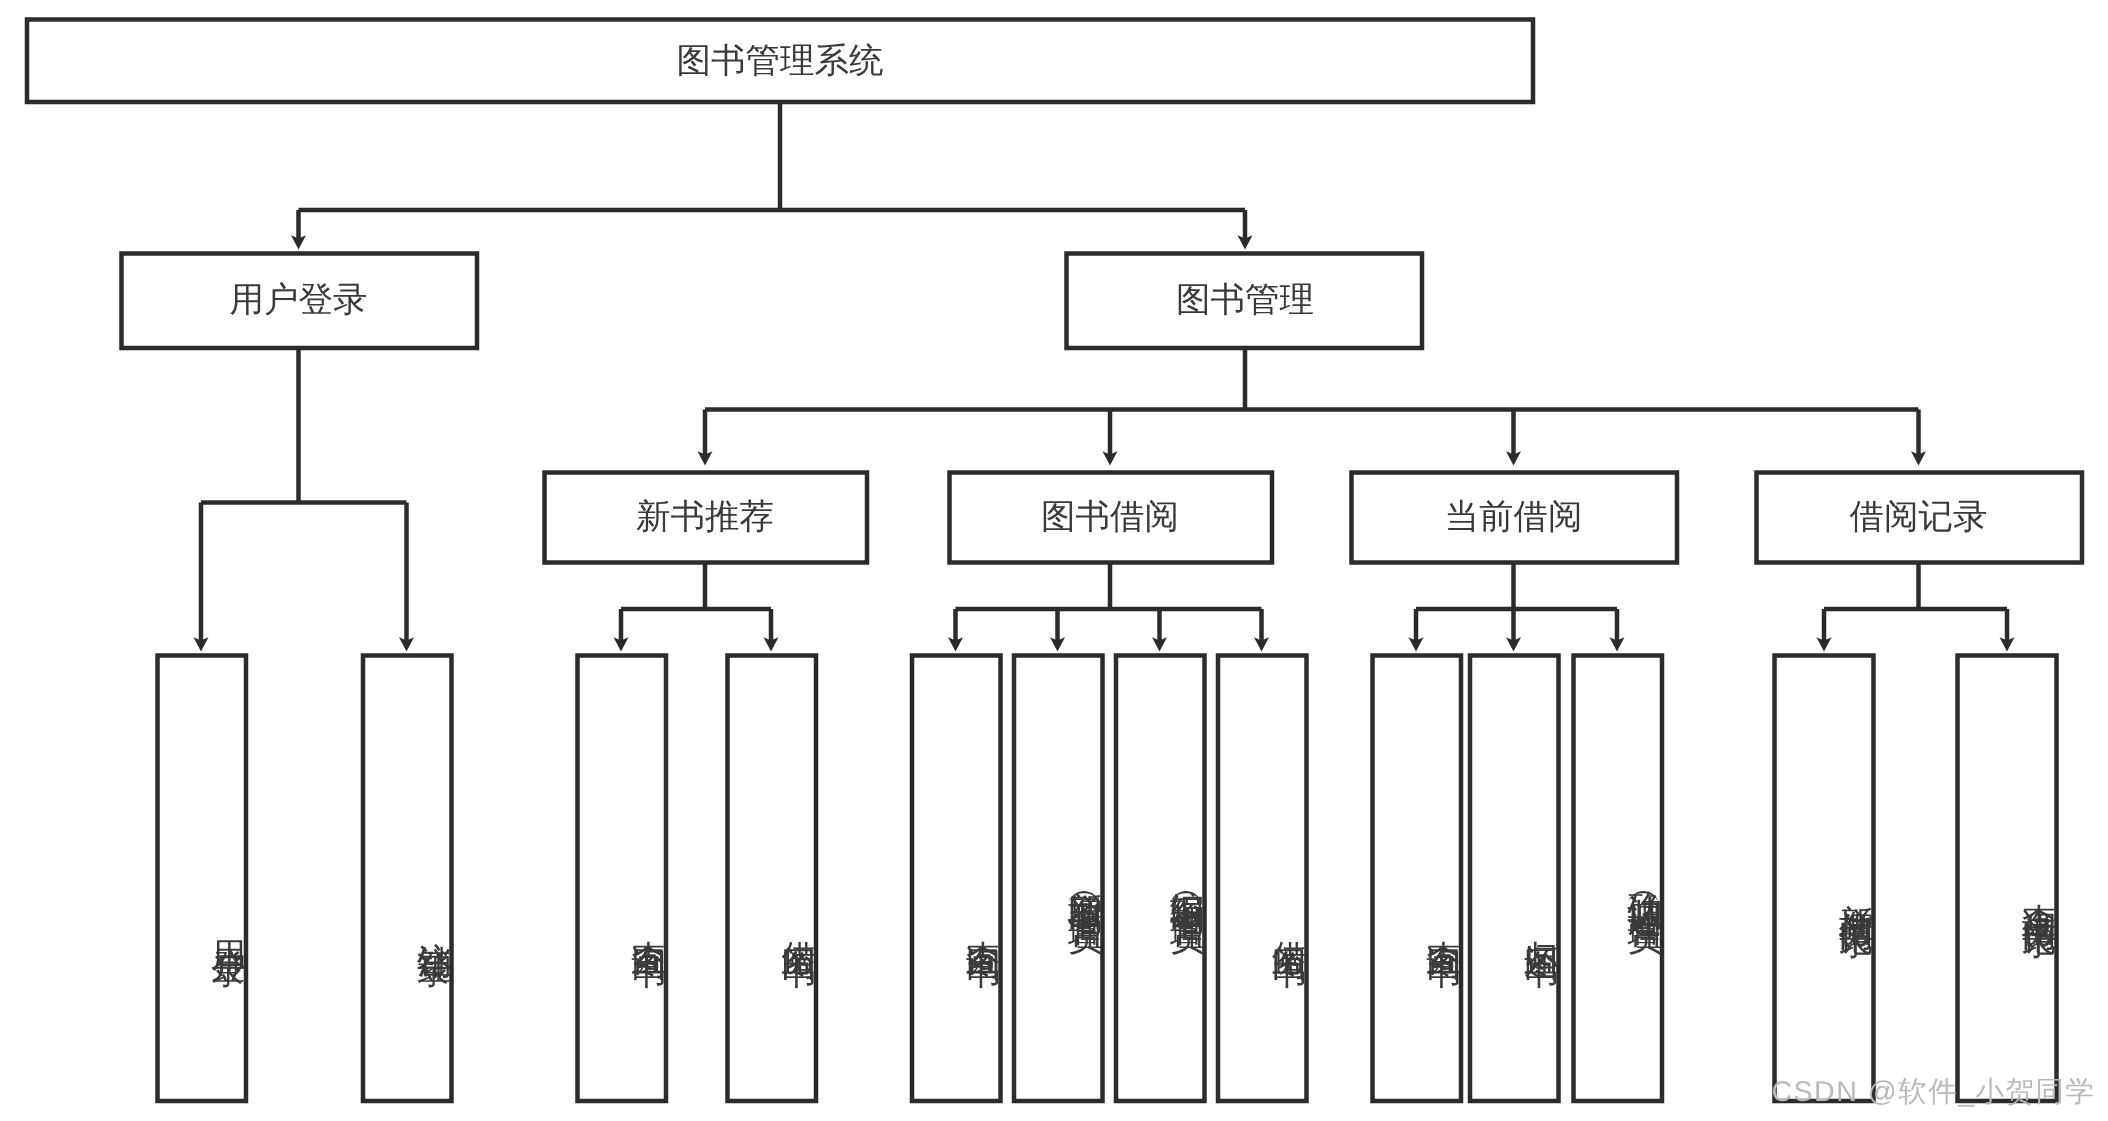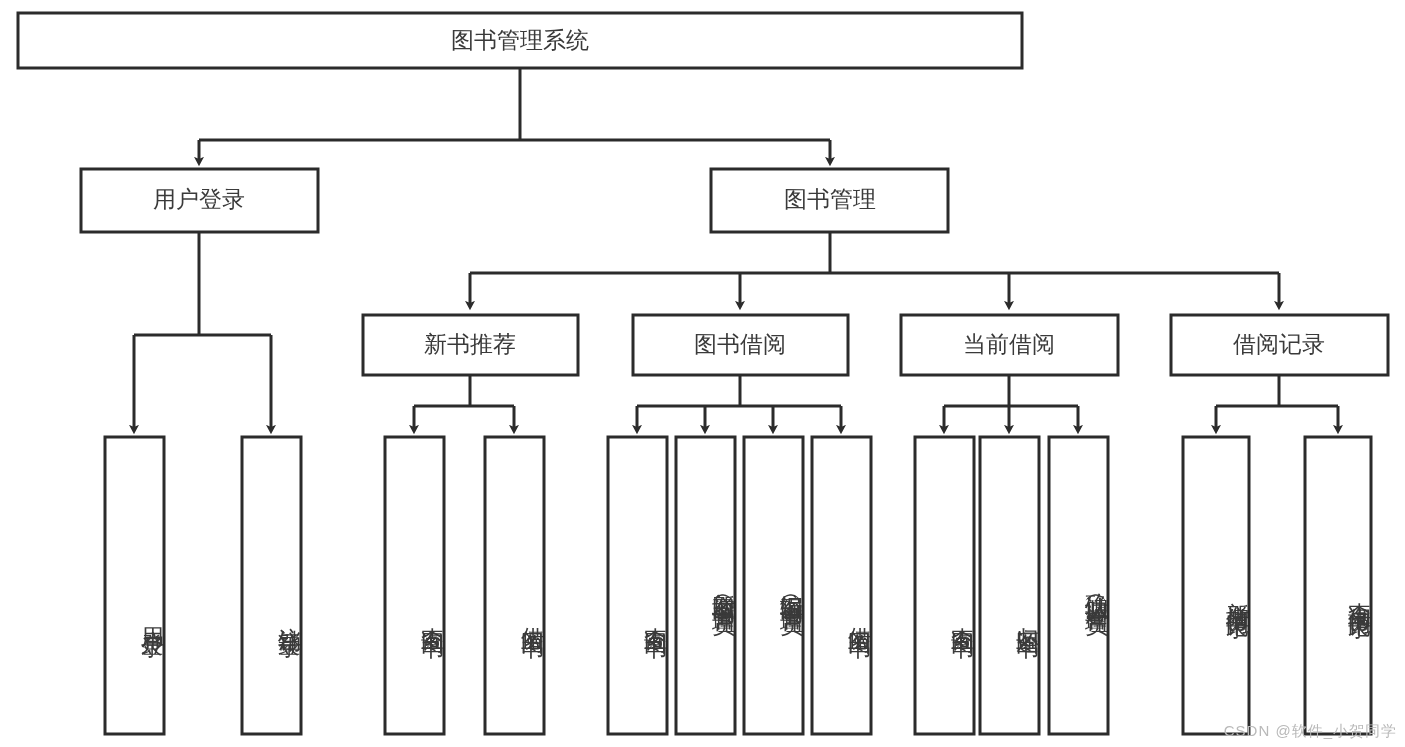--- a/index.html
+++ b/index.html
@@ -23,21 +23,21 @@
     font-family:"Liberation Sans","DejaVu Sans",sans-serif;
     font-size:23px;color:#3a3a3a;
     letter-spacing:3px;
     line-height:1;
     display:flex;align-items:flex-start;justify-content:center;
     pointer-events:none;white-space:nowrap;
   }
   .watermark{
     position:absolute;right:8px;bottom:6px;
     font-family:"Liberation Sans","DejaVu Sans",sans-serif;
-    font-size:15px;color:#b9b9b9;letter-spacing:1px;white-space:nowrap;
+    font-size:19px;color:#b9b9b9;letter-spacing:1px;white-space:nowrap;
   }
 </style>
 </head>
 <body>
 
 <div id="stage">
 
   <svg id="diagram" viewBox="0 0 1405 747">
     <defs>
       <marker id="arrow" markerWidth="11" markerHeight="11" refX="4.2" refY="5" orient="auto" markerUnits="userSpaceOnUse">

